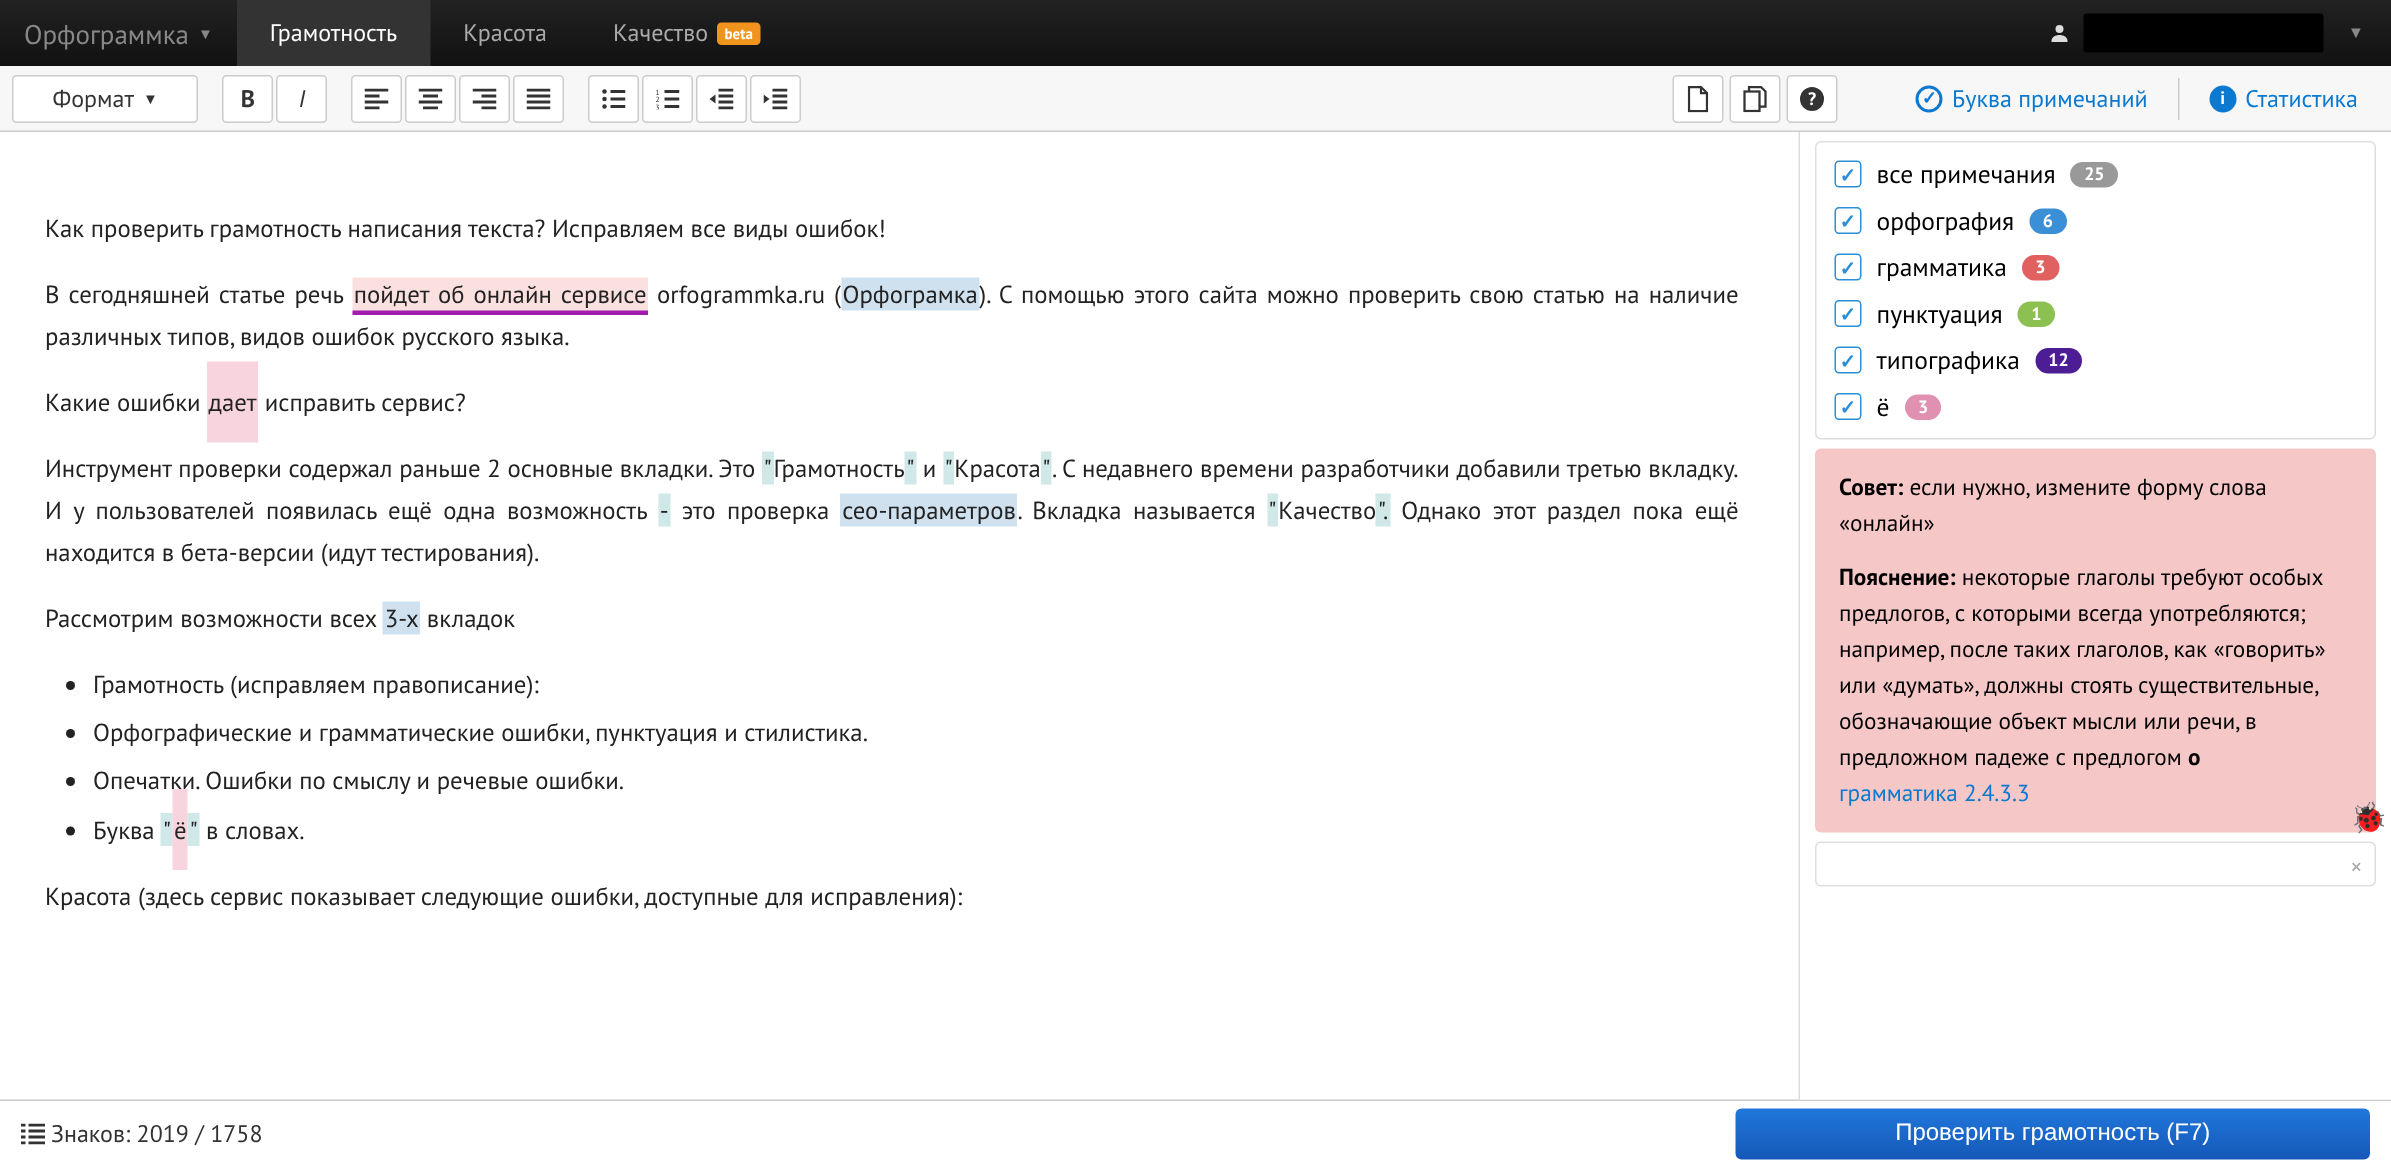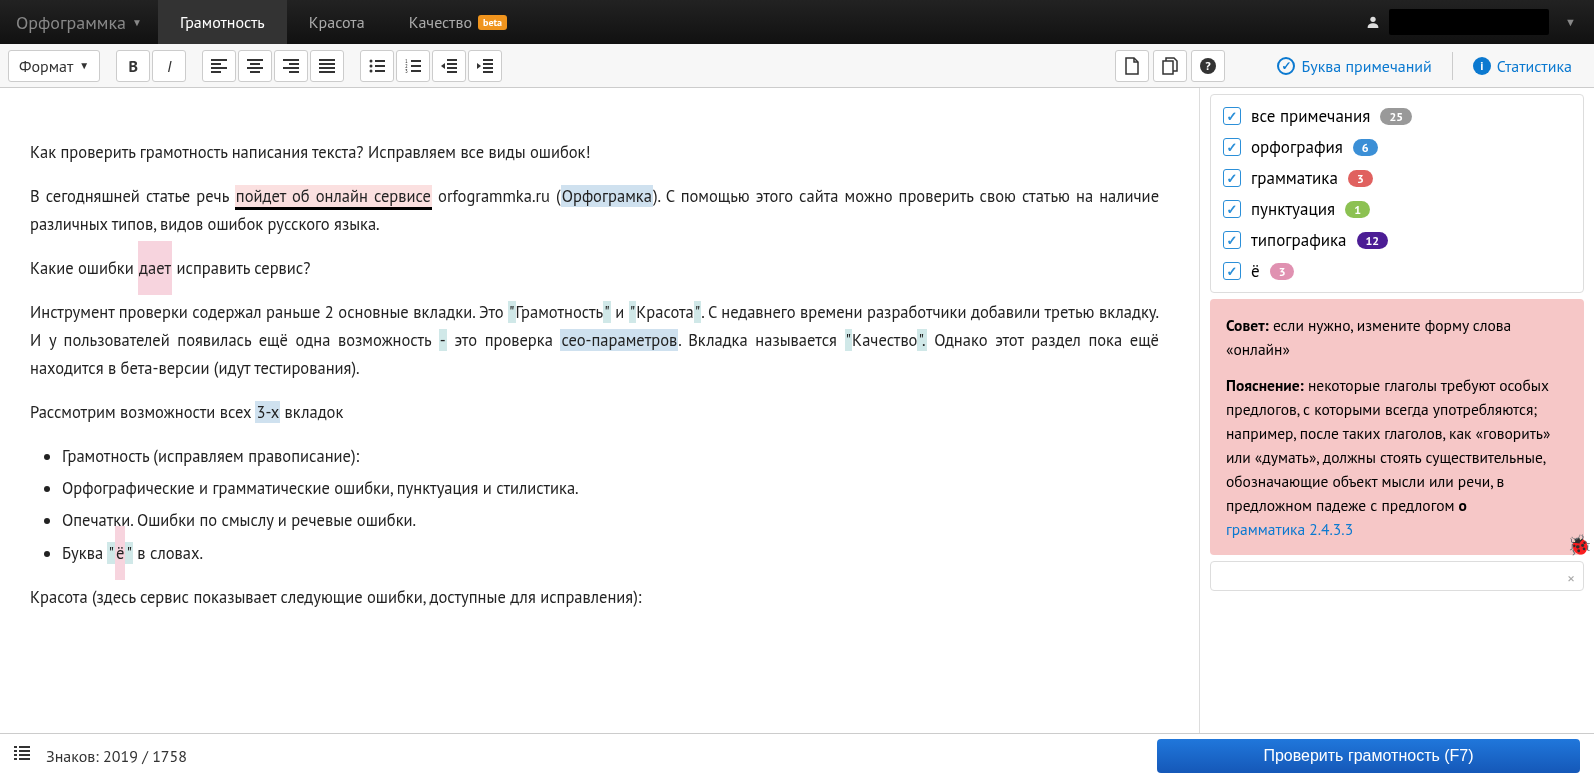--- a/index.html
+++ b/index.html
@@ -10,38 +10,38 @@
 .nav-tabs { display: flex; }
 .nav-tab { display: flex; align-items: center; padding: 0 22px; font-size: 16px; color: #aaa; cursor: pointer; position: relative; }
 .nav-tab.active { background: #333; color: #fff; }
 .beta-badge { background: #f0941d; color: #fff; font-size: 10px; padding: 1px 5px; border-radius: 3px; margin-left: 6px; font-weight: bold; }
 .user-area { margin-left: auto; display: flex; align-items: center; gap: 8px; padding-right: 10px; }
 .user-icon { font-size: 16px; color: #eee; }
 .user-name { background: #000; width: 160px; height: 26px; border-radius: 2px; }
 .user-caret { color: #888; font-size: 11px; padding: 0 8px; cursor: pointer; }
 .toolbar { height: 44px; border-bottom: 1px solid #ccc; background: #f7f7f7; display: flex; align-items: center; padding: 0 8px; gap: 4px; }
 .tb-btn { height: 32px; min-width: 34px; border: 1px solid #ccc; background: #fff; border-radius: 3px; display: flex; align-items: center; justify-content: center; cursor: pointer; font-size: 16px; color: #333; padding: 0 6px; }
-.tb-btn.wide { padding: 0 10px; gap: 6px; }
+.tb-btn.wide { padding: 0 26px; gap: 6px; }
 .tb-sep { width: 8px; }
 .tb-group { display: flex; gap: 2px; }
 .toolbar-right { margin-left: auto; display: flex; align-items: center; gap: 4px; }
 .link-btn { color: #0b79d0; display: flex; align-items: center; gap: 6px; padding: 0 14px; font-size: 16px; cursor: pointer; height: 36px; }
 .link-btn .ico { display: inline-flex; width: 18px; height: 18px; align-items: center; justify-content: center; border: 2px solid #0b79d0; border-radius: 50%; font-size: 12px; font-weight: bold; }
 .vsep { width: 1px; height: 28px; background: #ccc; margin: 0 2px; }
 .main { display: flex; height: calc(777px - 44px - 44px - 44px); }
 .editor-wrap { flex: 1; position: relative; border-right: 1px solid #ddd; }
 .editor-scroll { position: absolute; inset: 0; overflow-y: scroll; padding: 50px 40px 20px 30px; }
 .editor-scroll::-webkit-scrollbar { width: 16px; }
 .editor-scroll::-webkit-scrollbar-track { background: #f1f1f1; }
 .editor-scroll::-webkit-scrollbar-thumb { background: #c1c1c1; border-radius: 2px; }
 .editor-content { font-size: 16.5px; line-height: 1.7; color: #222; }
 .editor-content p { margin-bottom: 16px; text-align: justify; }
 .editor-content ul { margin: 0 0 16px 32px; }
 .editor-content li { margin-bottom: 4px; }
-.hl-red-u { border-bottom: 3px solid #000000; background: #fbe0e0; padding: 0 1px; }
+.hl-red-u { border-bottom: 3px solid #a21caf; background: #fbe0e0; padding: 0 1px; }
 .hl-pink { background: #f7d4de; padding: 16px 1px; }
 .hl-blue { background: #cfe1ef; padding: 0 1px; }
 .hl-cyan { background: #d0e8e8; padding: 0 1px; }
 .sidebar { width: 394px; background: #fff; overflow-y: auto; padding: 6px 10px; display: flex; flex-direction: column; gap: 6px; }
 .filters { border: 1px solid #ddd; border-radius: 4px; padding: 10px 12px; display: flex; flex-direction: column; gap: 9px; }
 .filter-row { display: flex; align-items: center; gap: 10px; font-size: 17px; }
 .chk { width: 18px; height: 18px; border: 1px solid #2b8fd8; border-radius: 3px; display: flex; align-items: center; justify-content: center; background: #fff; color: #2b8fd8; font-size: 13px; font-weight: bold; }
 .badge { border-radius: 10px; padding: 1px 9px; font-size: 12px; font-weight: bold; color: #fff; }
 .b-grey { background: #999; }
 .b-blue { background: #3b8fd6; }
@@ -49,21 +49,21 @@
 .b-green { background: #8cc152; }
 .b-teal { background: #4c1d95; }
 .b-pink { background: #e091b1; }
 .note-card { border-radius: 4px; padding: 14px 16px 14px 16px; font-size: 15.5px; line-height: 1.55; position: relative; }
 .note-red { background: #f6c7c7; }
 .note-white { background: #fff; border: 1px solid #ddd; }
 .note-card .close-x { position: absolute; top: 4px; right: 8px; color: #aaa; font-size: 16px; cursor: pointer; }
 .note-link { color: #0b79d0; text-decoration: none; }
 .bug-icon { position: absolute; right: -8px; bottom: -6px; font-size: 20px; }
 .footer { height: 44px; border-top: 1px solid #ccc; display: flex; align-items: center; padding: 0 14px; background: #fff; }
-.chars { font-size: 16px; color: #333; display: flex; gap: 16px; }
+.chars { font-size: 16px; color: #333; display: flex; align-items: center; gap: 4px; }
 .check-btn { margin-left: auto; background: linear-gradient(#2077db,#1558b8); color: #fff; border: none; border-radius: 4px; height: 34px; width: 423px; font-size: 16px; cursor: pointer; }
 .italic { font-style: italic; }
 svg { display: block; }
 </style>
 </head>
 <body>
 
 <div class="topbar">
   <div class="brand">
     <span>Орфограммка</span>

